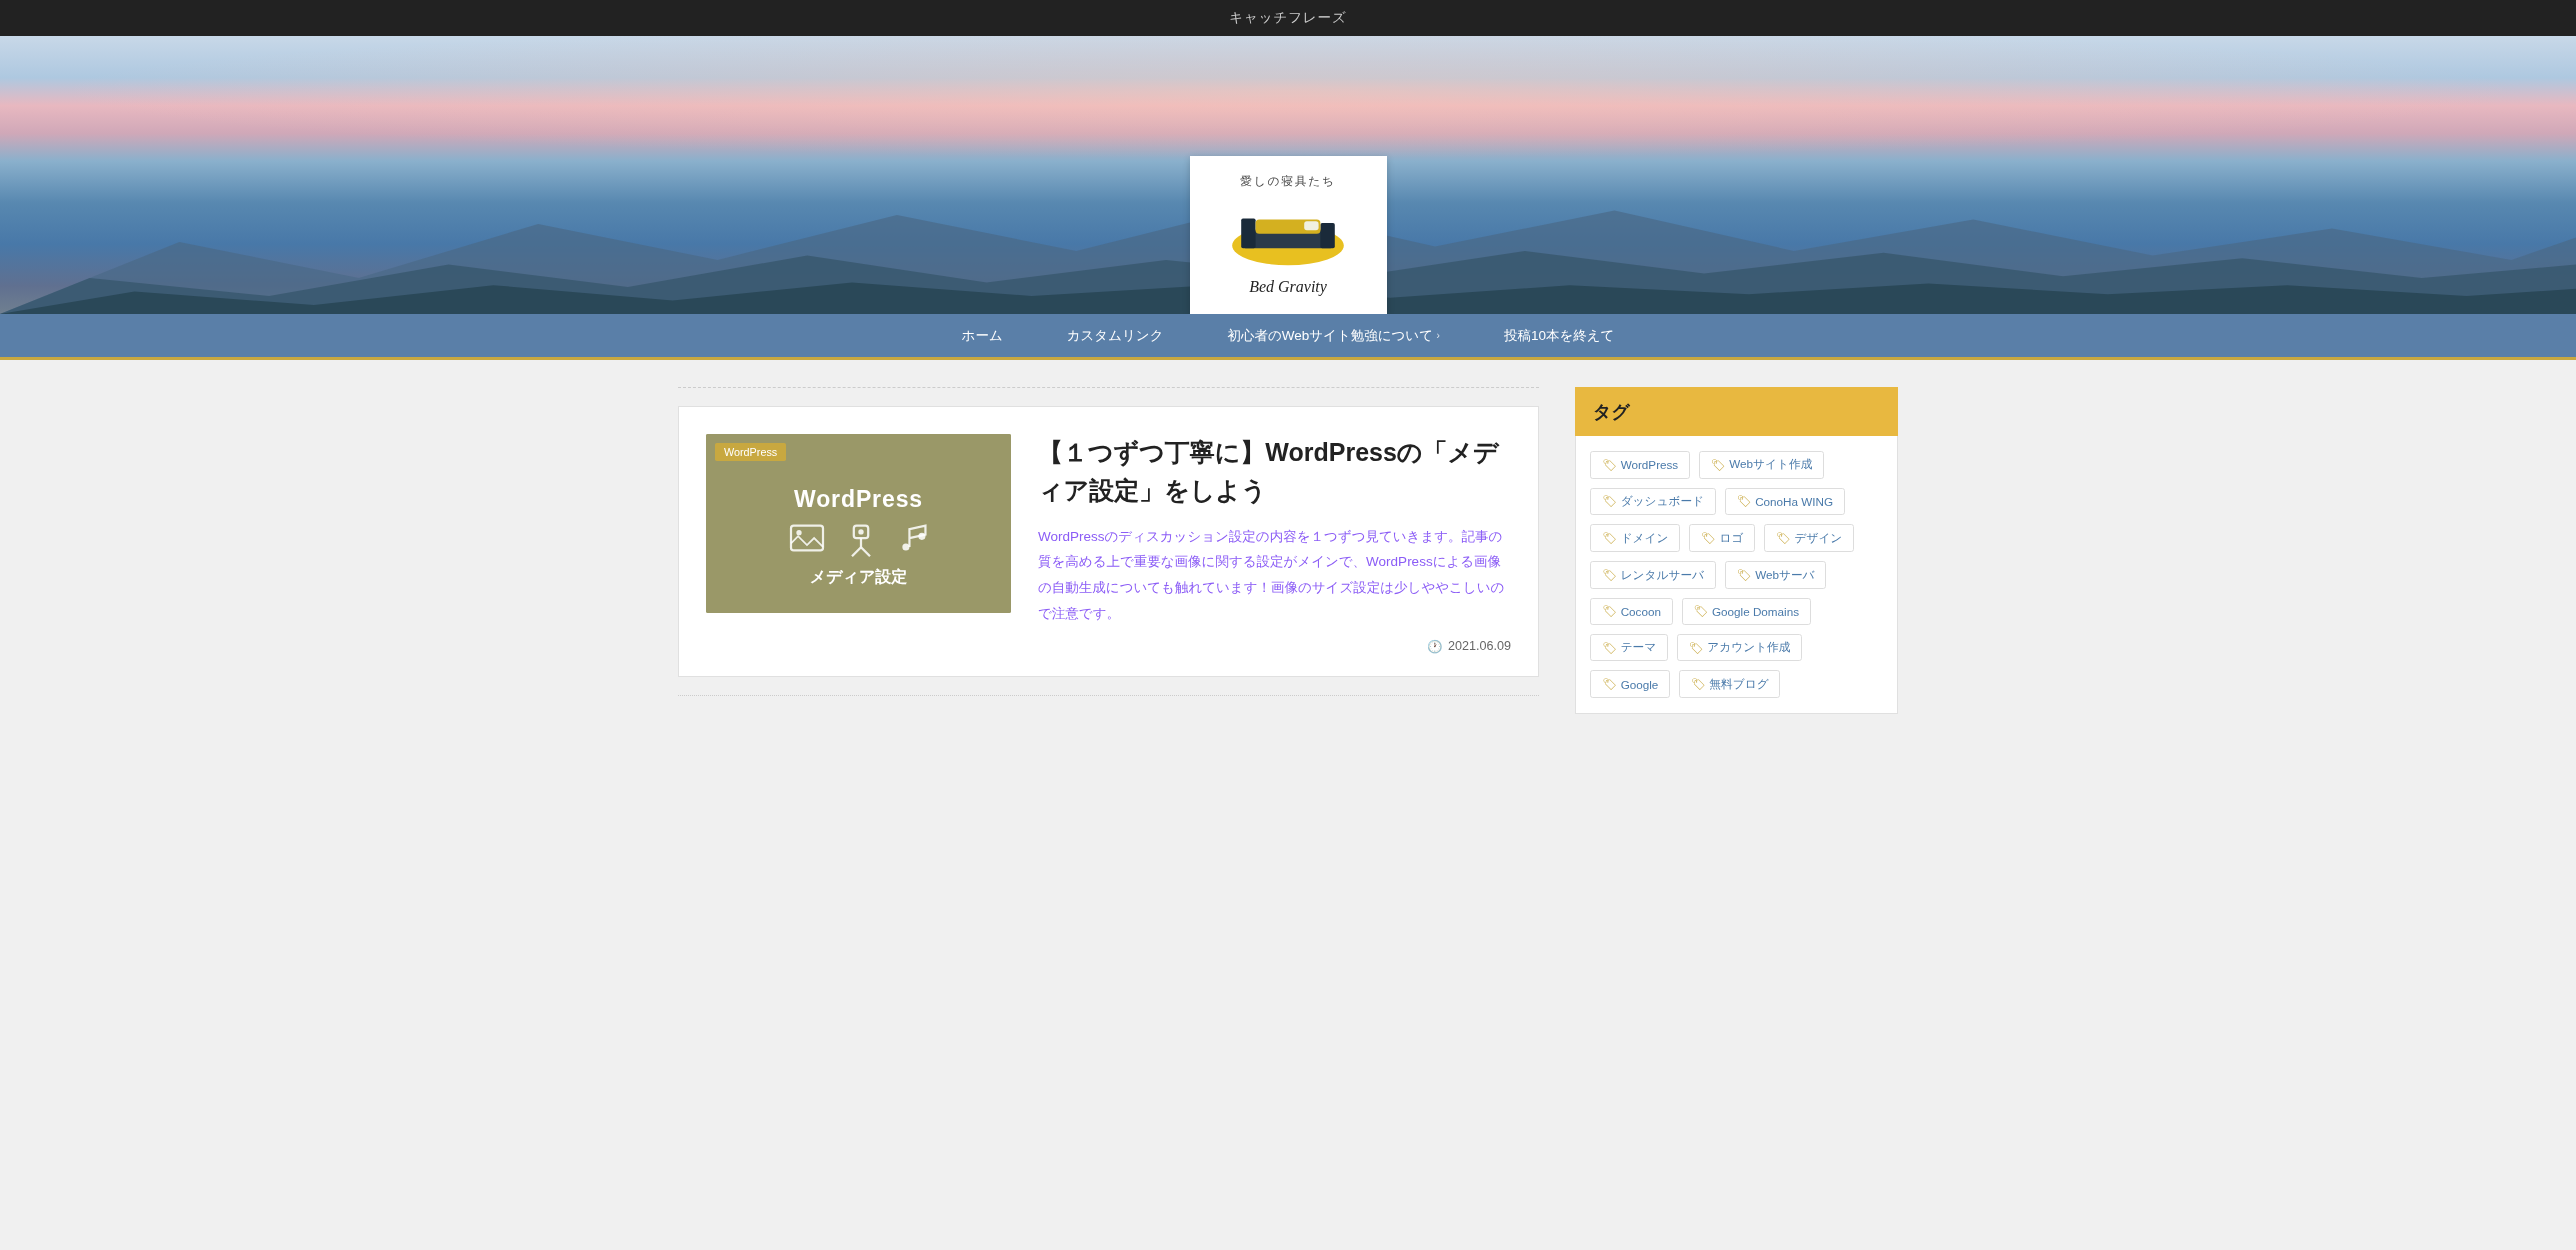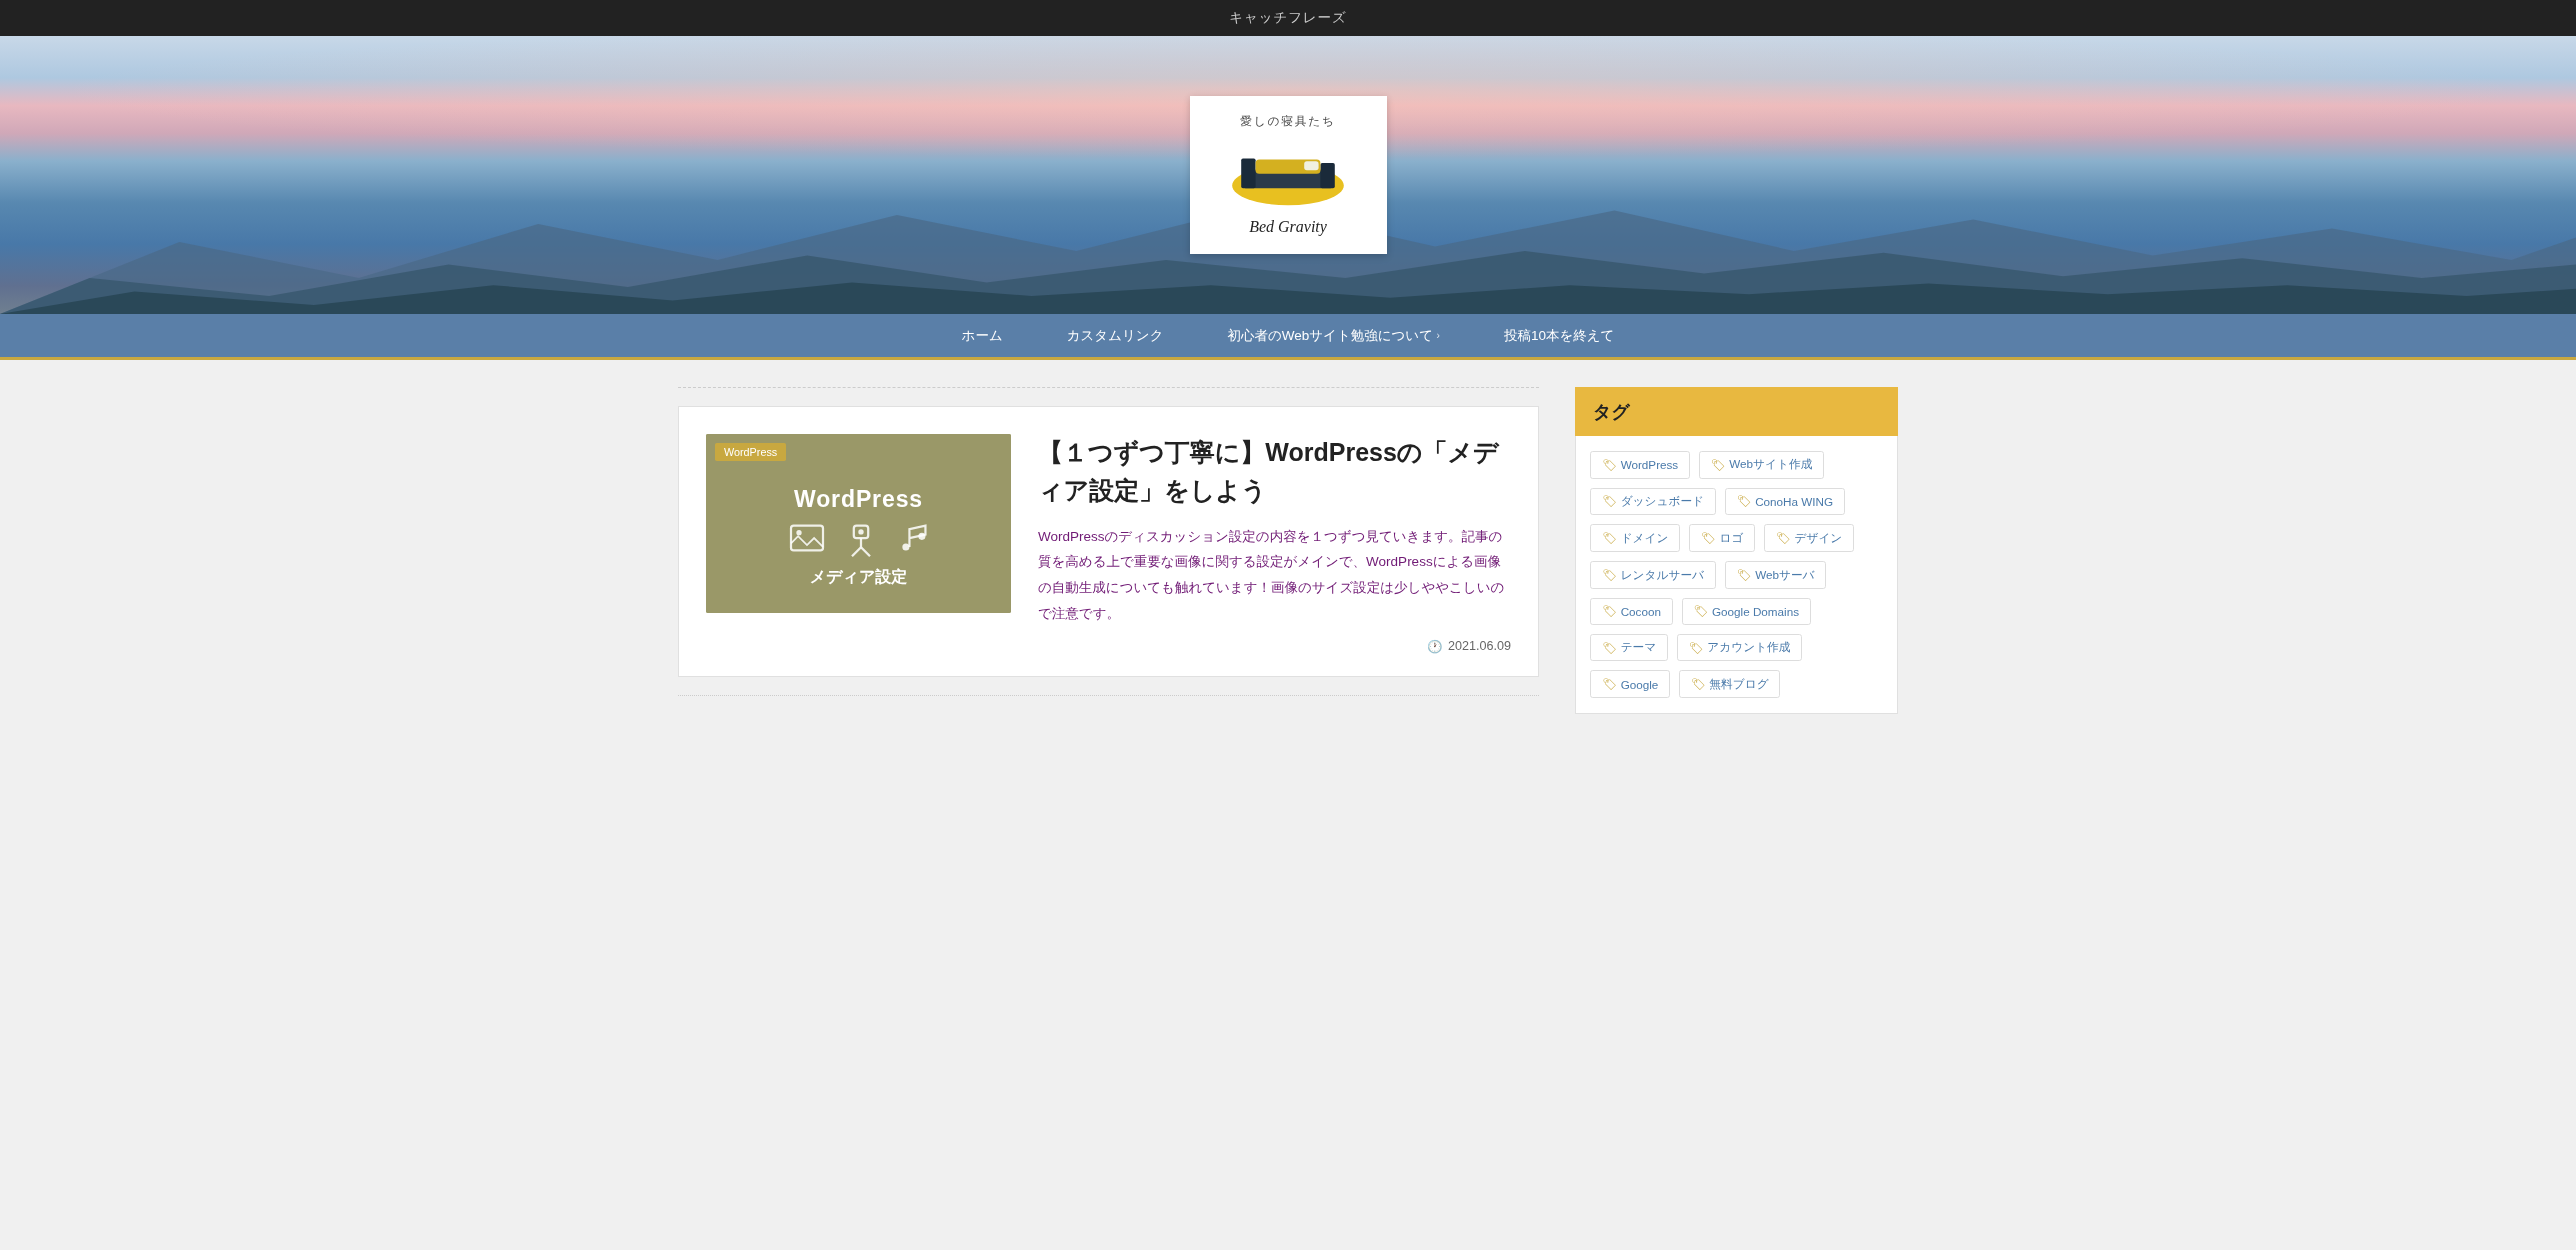--- a/index.html
+++ b/index.html
@@ -16,21 +16,21 @@
       letter-spacing: 0.9px;
     }
 
     
     .site-header {
       position: relative;
       width: 100%;
       height: 278px;
       overflow: hidden;
       display: flex;
-      align-items: center;
+      align-items: flex-end;
       justify-content: center;
     }
     
     .hero-sky {
       position: absolute;
       inset: 0;
       background:
         radial-gradient(ellipse 80% 40% at 50% 20%, rgba(255,200,180,0.5) 0%, transparent 60%),
         linear-gradient(180deg,
           #c8d8e8 0%,
@@ -166,21 +166,21 @@
     }
     .article-title {
       font-size: 25px;
       font-weight: bold;
       color: #222;
       line-height: 1.5;
       margin-bottom: 14.4px;
     }
     .article-excerpt {
       font-size: 13.5px;
-      color: #701a75;
+      color: #8b5cf6;
       line-height: 1.9;
       margin-bottom: 12.6px;
     }
     .article-date {
       text-align: right;
       color: #666;
       font-size: 12.6px;
       display: flex;
       align-items: center;
       justify-content: flex-end;

